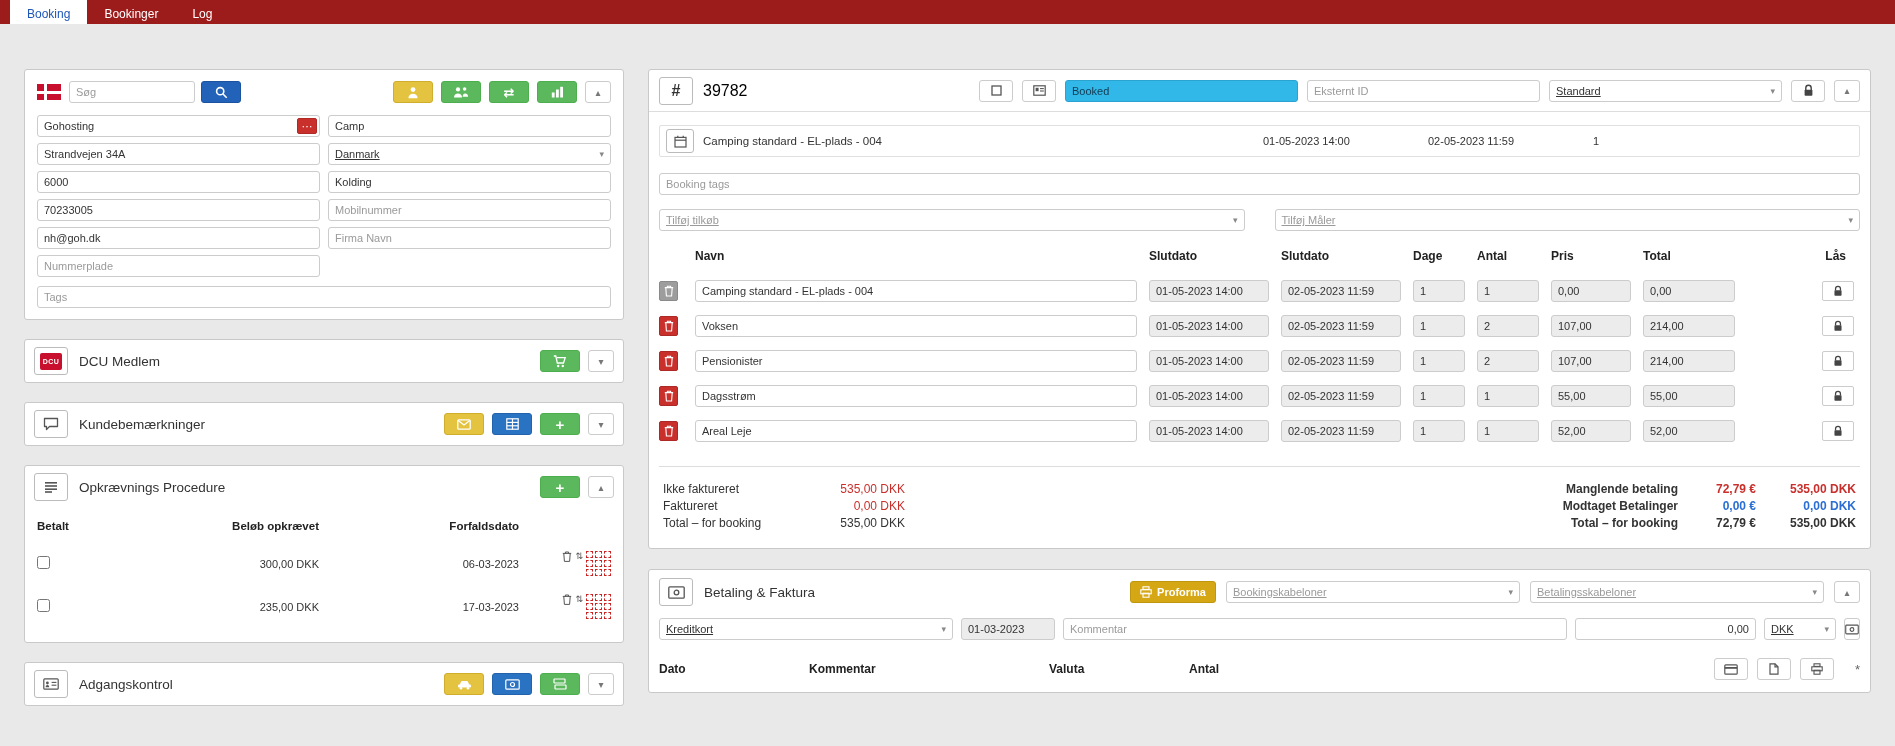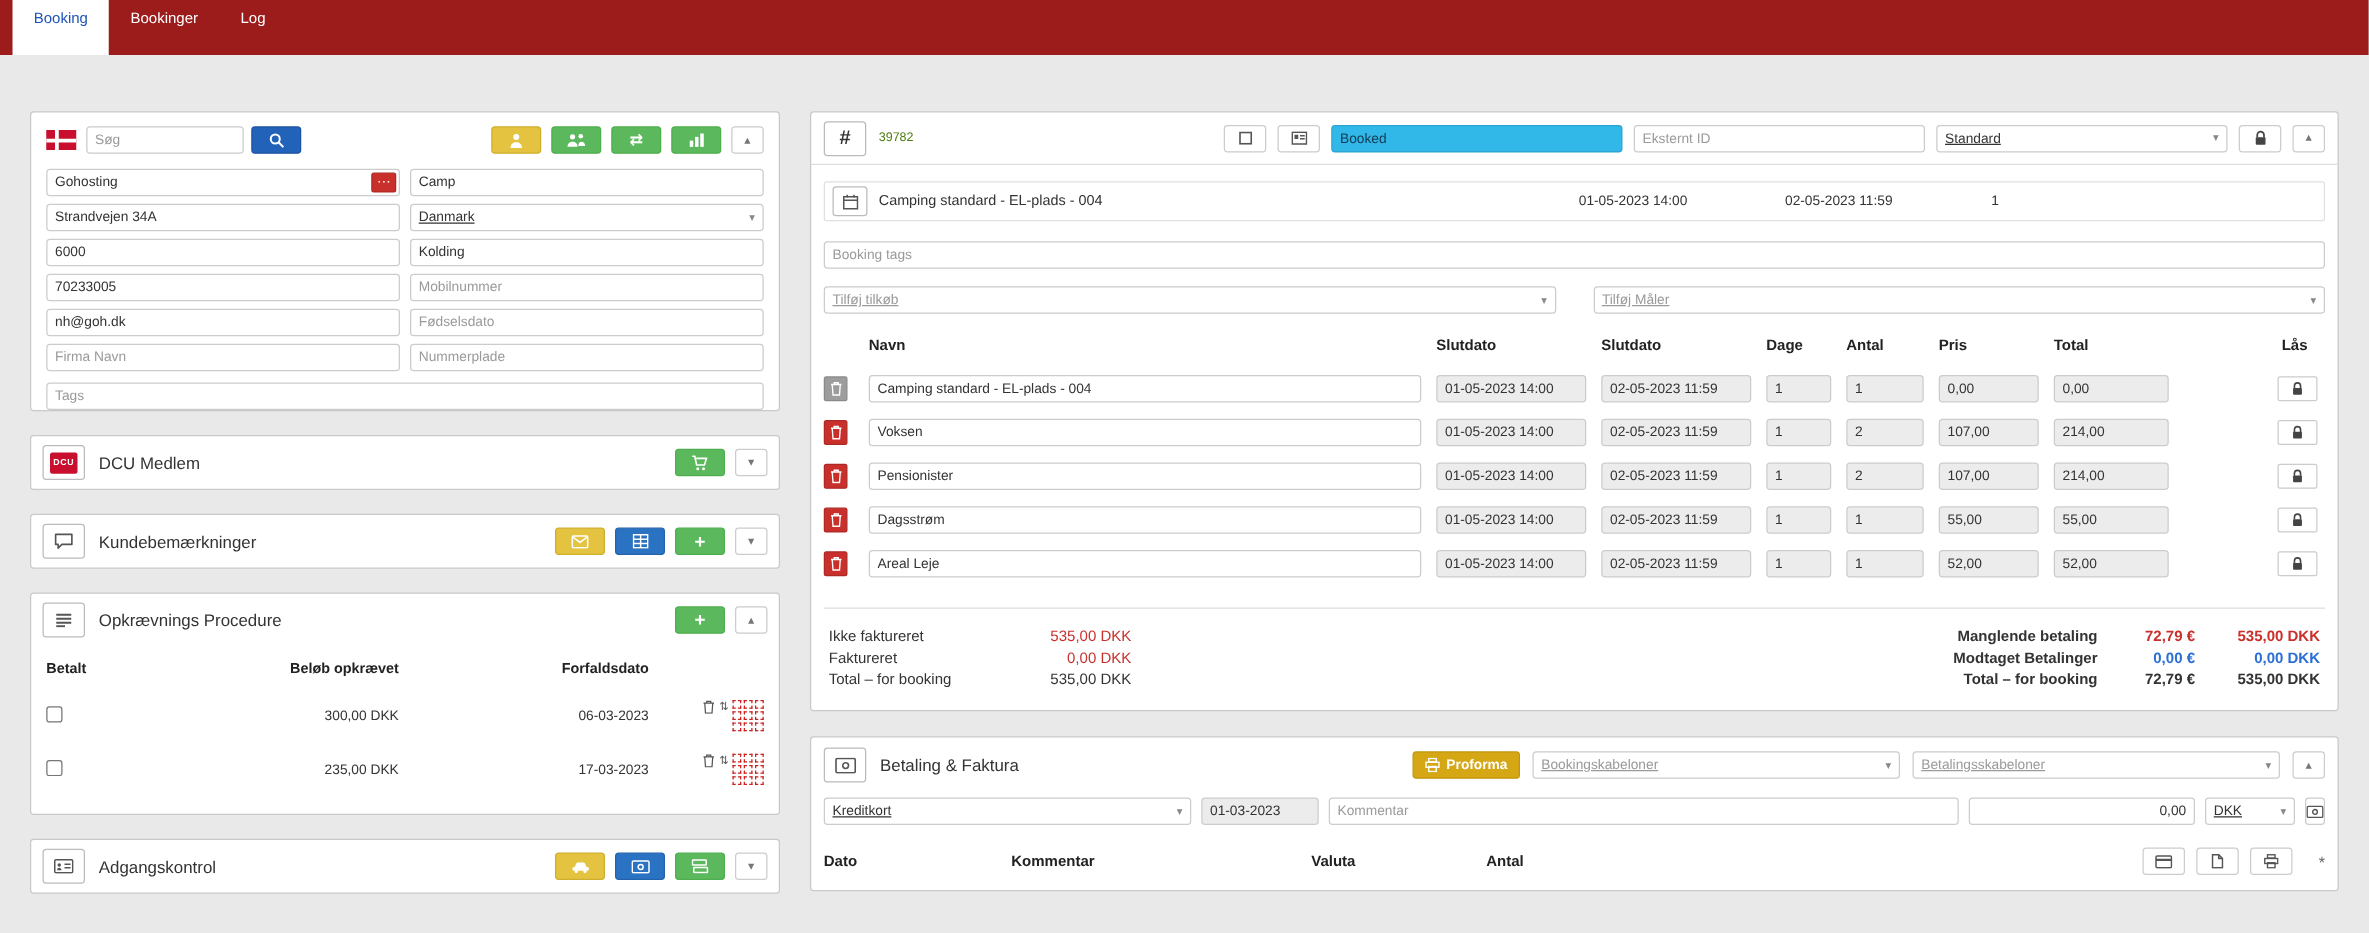--- a/index.html
+++ b/index.html
@@ -1,20 +1,20 @@
 <!DOCTYPE html>
 <html><head>
 <meta charset="utf-8">
 <style>
   * { box-sizing: border-box; margin: 0; padding: 0; }
   html,body { width:1895px; height:746px; overflow:hidden; }
   body { font-family:"Liberation Sans","DejaVu Sans",sans-serif; background:#e9e9e9; color:#333; font-size:11px; }
 
   
-  .topbar { height:44px; background:#9c1b1b; display:flex; align-items:stretch; padding-left:10px; }
+  .topbar { height:24px; background:#9c1b1b; display:flex; align-items:stretch; padding-left:10px; }
   .tab { color:#fff; font-size:12px; line-height:28px; padding:0 17px; cursor:pointer; }
   .tab.active { background:#fff; color:#1e56b8; }
 
   
   .content { display:flex; gap:24px; padding:45px 24px 0; }
   .left-col { width:600px; flex-shrink:0; display:flex; flex-direction:column; gap:19px; }
   .right-col { flex:1; display:flex; flex-direction:column; gap:20px; }
   .card { background:#fff; border:1px solid #c9c9c9; border-radius:3px; }
 
   
@@ -32,21 +32,21 @@
   .btn-blue { background:#2a72c2; border-color:#2363ab; color:#fff; }
   .btn-yellow { background:#e3c33f; border-color:#cfae2d; color:#fff; }
   .btn-dblue { background:#2262b8; border-color:#1c53a0; }
   .btn-chev { width:26px; border:1px solid #ccc; color:#777; font-size:10px; }
   .plus { font-size:15px; font-weight:bold; line-height:1; }
   .chk { width:13px; height:13px; cursor:pointer; }
 
   .icon-box { width:34px; height:28px; border:1px solid #bbb; border-radius:3px; background:#fff; display:flex; align-items:center; justify-content:center; flex-shrink:0; }
 
   
-  .customer-card { padding:11px 12px 0; }
+  .customer-card { padding:11px 12px 11px; }
   .cust-head { display:flex; align-items:center; gap:6px; }
   .flag { position:relative; width:24px; height:16px; background:#c8102e; display:inline-block; flex-shrink:0; margin-right:2px; }
   .flag:before { content:""; position:absolute; left:7px; top:0; width:3px; height:16px; background:#fff; }
   .flag:after { content:""; position:absolute; left:0; top:6.5px; width:24px; height:3px; background:#fff; }
   .search-inp { width:126px; }
   .cust-head .btn-group { margin-left:auto; display:flex; gap:8px; }
   .form-grid { display:grid; grid-template-columns:1fr 1fr; gap:6px 8px; margin-top:12px; }
   .inp-wrap { position:relative; }
   .dots-btn { position:absolute; right:3px; top:3px; width:20px; height:16px; background:#c9302c; border:1px solid #b02a25; border-radius:2px; color:#fff; font-size:11px; line-height:14px; text-align:center; cursor:pointer; }
   .tags-row { margin-top:9px; }
@@ -62,21 +62,21 @@
   .coll-grid.hdr { font-weight:bold; font-size:11.5px; color:#222; padding:8px 0 10px; }
   .coll-grid.row { padding:9px 0; }
   .t-right { text-align:right; }
   .row-icons { display:flex; align-items:flex-start; justify-content:flex-end; gap:3px; }
   .dash-grid { display:grid; grid-template-columns:repeat(3,7px); gap:2px; }
   .dashbox { width:7px; height:7px; border:1px dashed #cc2222; }
   .mini-ic { color:#555; font-size:9px; line-height:10px; }
 
   
   .bk-head { display:flex; align-items:center; gap:10px; padding:6px 10px; height:42px; border-bottom:1px solid #ddd; }
-  .bk-num { font-size:10px; color:#4d7c0f; }
+  .bk-num { font-size:16px; color:#000000; }
   .bk-head .right { margin-left:auto; display:flex; gap:9px; align-items:center; }
   .status-field { width:233px; height:22px; background:#31b8e8; border:1px solid #2aa3d0; border-radius:3px; color:#123a52; font-size:11px; padding:0 6px; display:flex; align-items:center; }
   .w233 { width:233px; }
   .bk-body { padding:13px 10px 14px; }
   .unit-row { display:grid; grid-template-columns:1fr 165px 165px 260px; align-items:center; border:1px solid #e0e0e0; border-radius:2px; padding:3px 6px; height:32px; }
   .unit-name { display:flex; align-items:center; gap:9px; font-size:11.5px; color:#333; }
   .unit-icon-box { width:28px; height:24px; border:1px solid #bbb; border-radius:3px; display:flex; align-items:center; justify-content:center; }
   .bk-tags { margin-top:16px; }
   .addon-row { margin-top:14px; display:grid; grid-template-columns:1fr 1fr; gap:30px; }
 
@@ -174,21 +174,20 @@
         <input class="inp" value="Strandvejen 34A" style="">
         <div class="sel">
           <span class="sel-val">Danmark</span>
           <span class="caret">▾</span>
         </div>
         <input class="inp" value="6000" style="">
         <input class="inp" value="Kolding" style="">
         <input class="inp" value="70233005" style="">
         <input class="inp" placeholder="Mobilnummer" style="">
         <input class="inp" value="nh@goh.dk" style="">
-        <input class="inp" placeholder="Fødselsdato" style="">
         <input class="inp" placeholder="Firma Navn" style="">
         <input class="inp" placeholder="Nummerplade" style="">
       </div>
       <div class="tags-row">
         <input class="inp" placeholder="Tags" style="">
       </div>
     </div>
 
     <div class="card">
       <div class="section-header">

